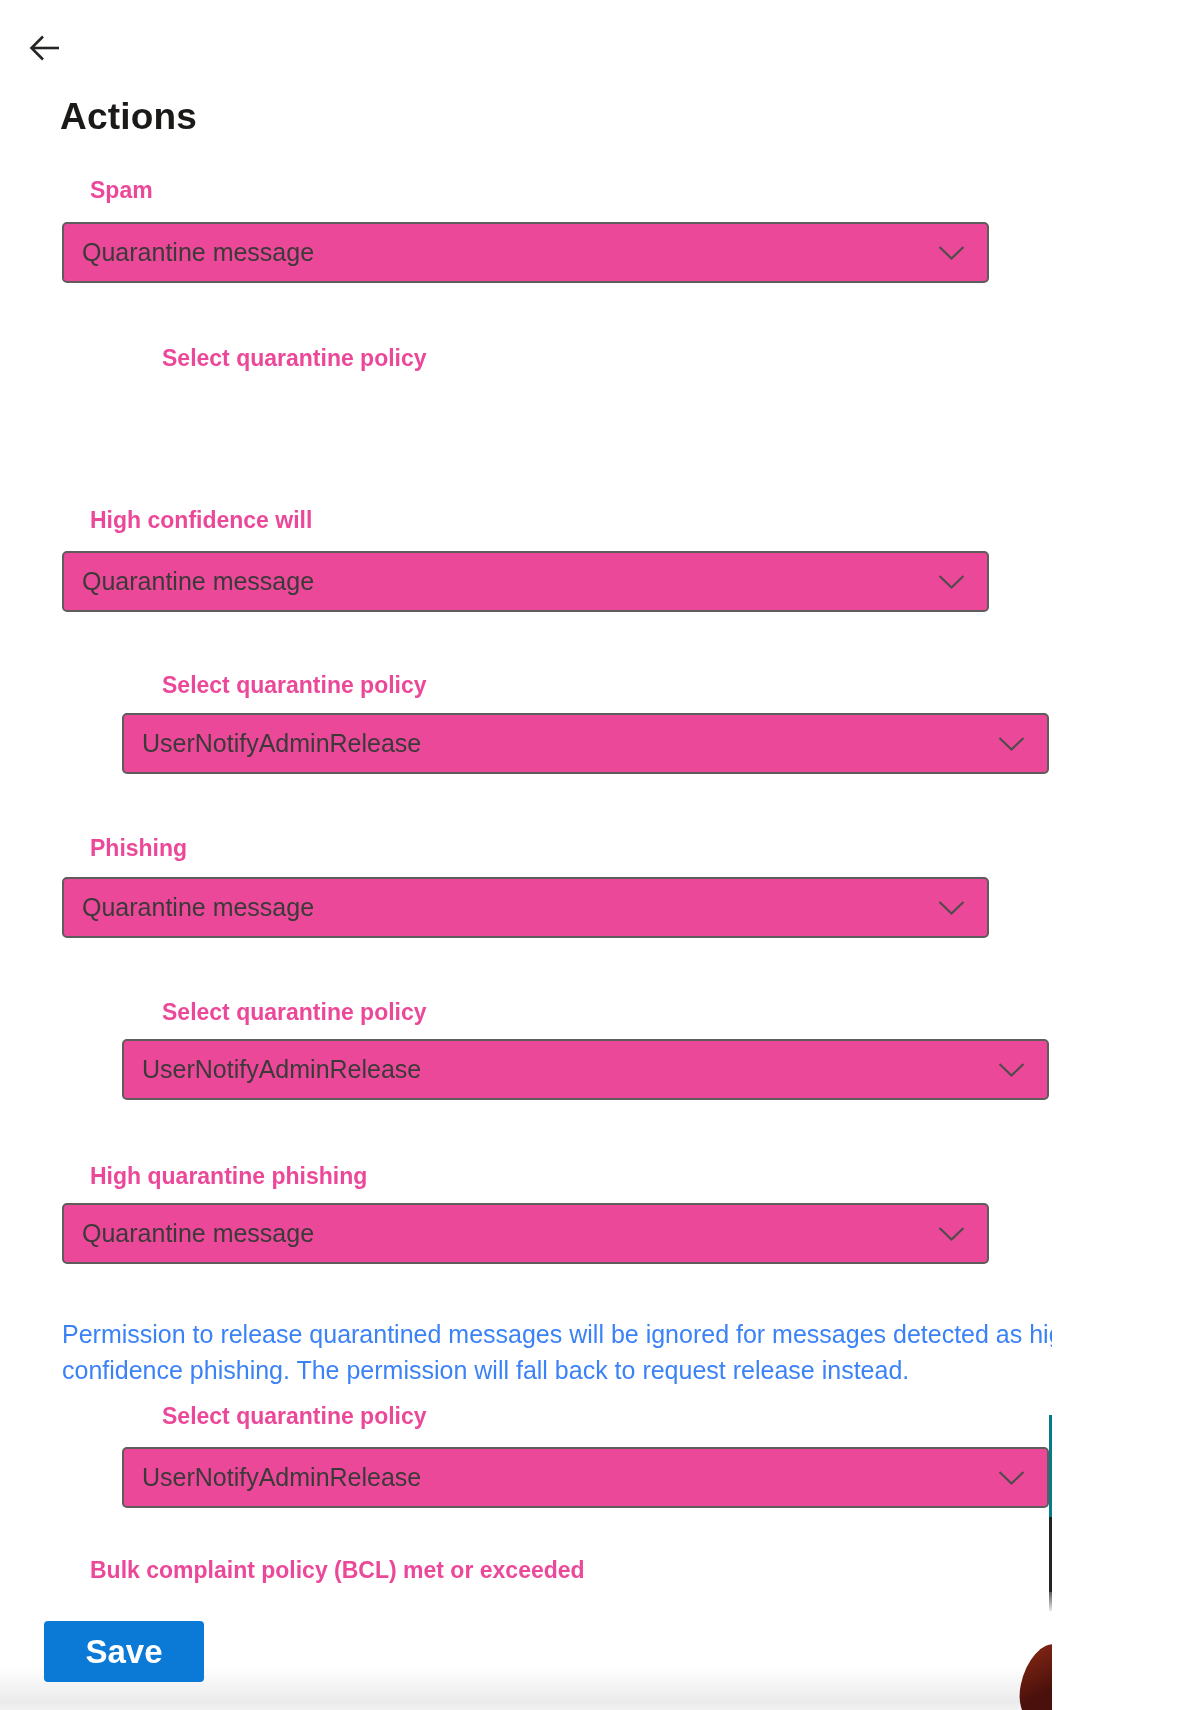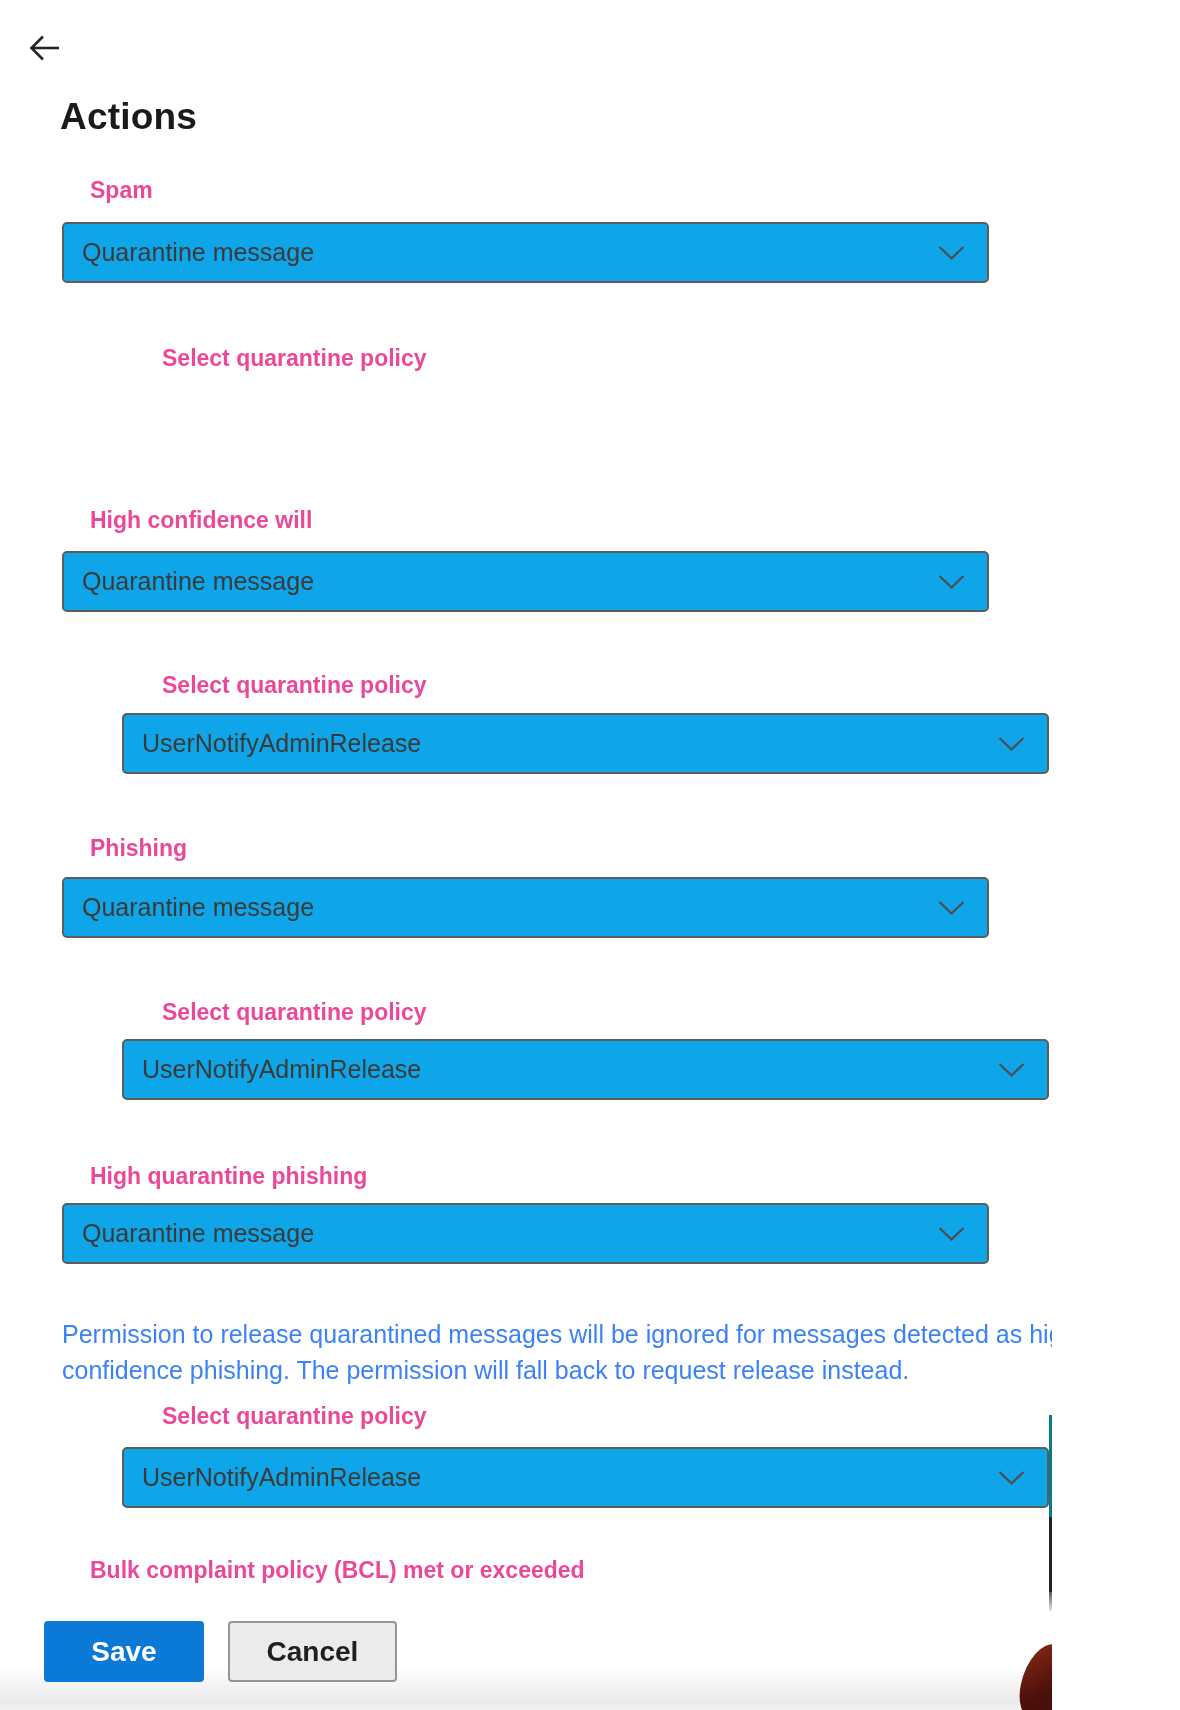--- a/index.html
+++ b/index.html
@@ -14,42 +14,42 @@
   h1.title{
     position:absolute; left:60px; top:96px; margin:0;
     font-size:37px; font-weight:700; color:#1b1a19; letter-spacing:0.2px;
   }
   .label{
     position:absolute; left:62px; font-size:23px; font-weight:600;
     line-height:28px; color:#ec4899; white-space:nowrap;margin-left:28px;
   }
   .label.sub{ left:134px; }
   .combo{
-    position:absolute; height:61px; box-sizing:border-box; background:#0ea5e9;
+    position:absolute; height:61px; box-sizing:border-box; background:#ec4899;
     border:2px solid #5f5d5b; border-radius:5px; display:flex; align-items:center;
     cursor:pointer;
   }
   .combo.main{ left:62px; width:927px; }
   .combo.sub{ left:122px; width:927px; }
   .combo .val{
     padding-left:18px; font-size:25px; color:#3b3a39; white-space:nowrap;
   }
   .combo .chev{ position:absolute; right:22px; top:50%; margin-top:-8px; }
   .note{
     position:absolute; left:62px; top:1316px; width:1068px; margin:0;
     font-size:25px; line-height:36px; color:#3b82f6;
   }
   .footer{
     position:absolute; left:0; top:1592px; width:1180px; height:118px;
     background:linear-gradient(180deg, rgba(255,255,255,0.25) 0px, #ffffff 22px,
                #ffffff 74px, #ebebeb 110px, #f2f2f2 118px);
   }
   .btn{
     position:absolute; top:29px; height:61px; box-sizing:border-box;
-    font-family:"Liberation Sans",sans-serif; font-size:28px; font-weight:600;
+    font-family:"Liberation Sans",sans-serif; font-size:33px; font-weight:600;
     border-radius:4px; cursor:pointer;
   }
   .btn.primary{ left:44px; width:160px; background:#0b79d6; border:none; color:#ffffff; }
   .btn.secondary{ left:228px; width:169px; background:#ebebeb; border:2px solid #989694; color:#201f1e; }
   .sidebtn{
     position:absolute; left:1049px; width:97px; border:none; padding:0; cursor:pointer;
     display:flex; align-items:center; justify-content:center;
   }
   .sidebtn.help{ top:1415px; height:102px; background:#077c86; }
   .sidebtn.feedback{ top:1517px; height:94px; background:#232323; }
@@ -157,17 +157,16 @@
       <g fill="none" stroke="#ffffff" stroke-width="2.4">
         <rect x="7" y="10" width="30" height="21" rx="1.5"></rect>
         <polyline points="11,31 11,38.5 18.5,31" fill="#ffffff"></polyline>
       </g>
       <text x="14" y="24" fill="#ffffff" font-family="Liberation Sans, sans-serif" font-size="16" font-weight="bold">”</text>
     </svg>
   </button>
 
   <div class="footer">
     <button class="btn primary">Save</button>
-    <button class="btn secondary">Cancel</button>
   </div>
 
   <div class="corner-blob"></div>
 </div>
 
 </body></html>

